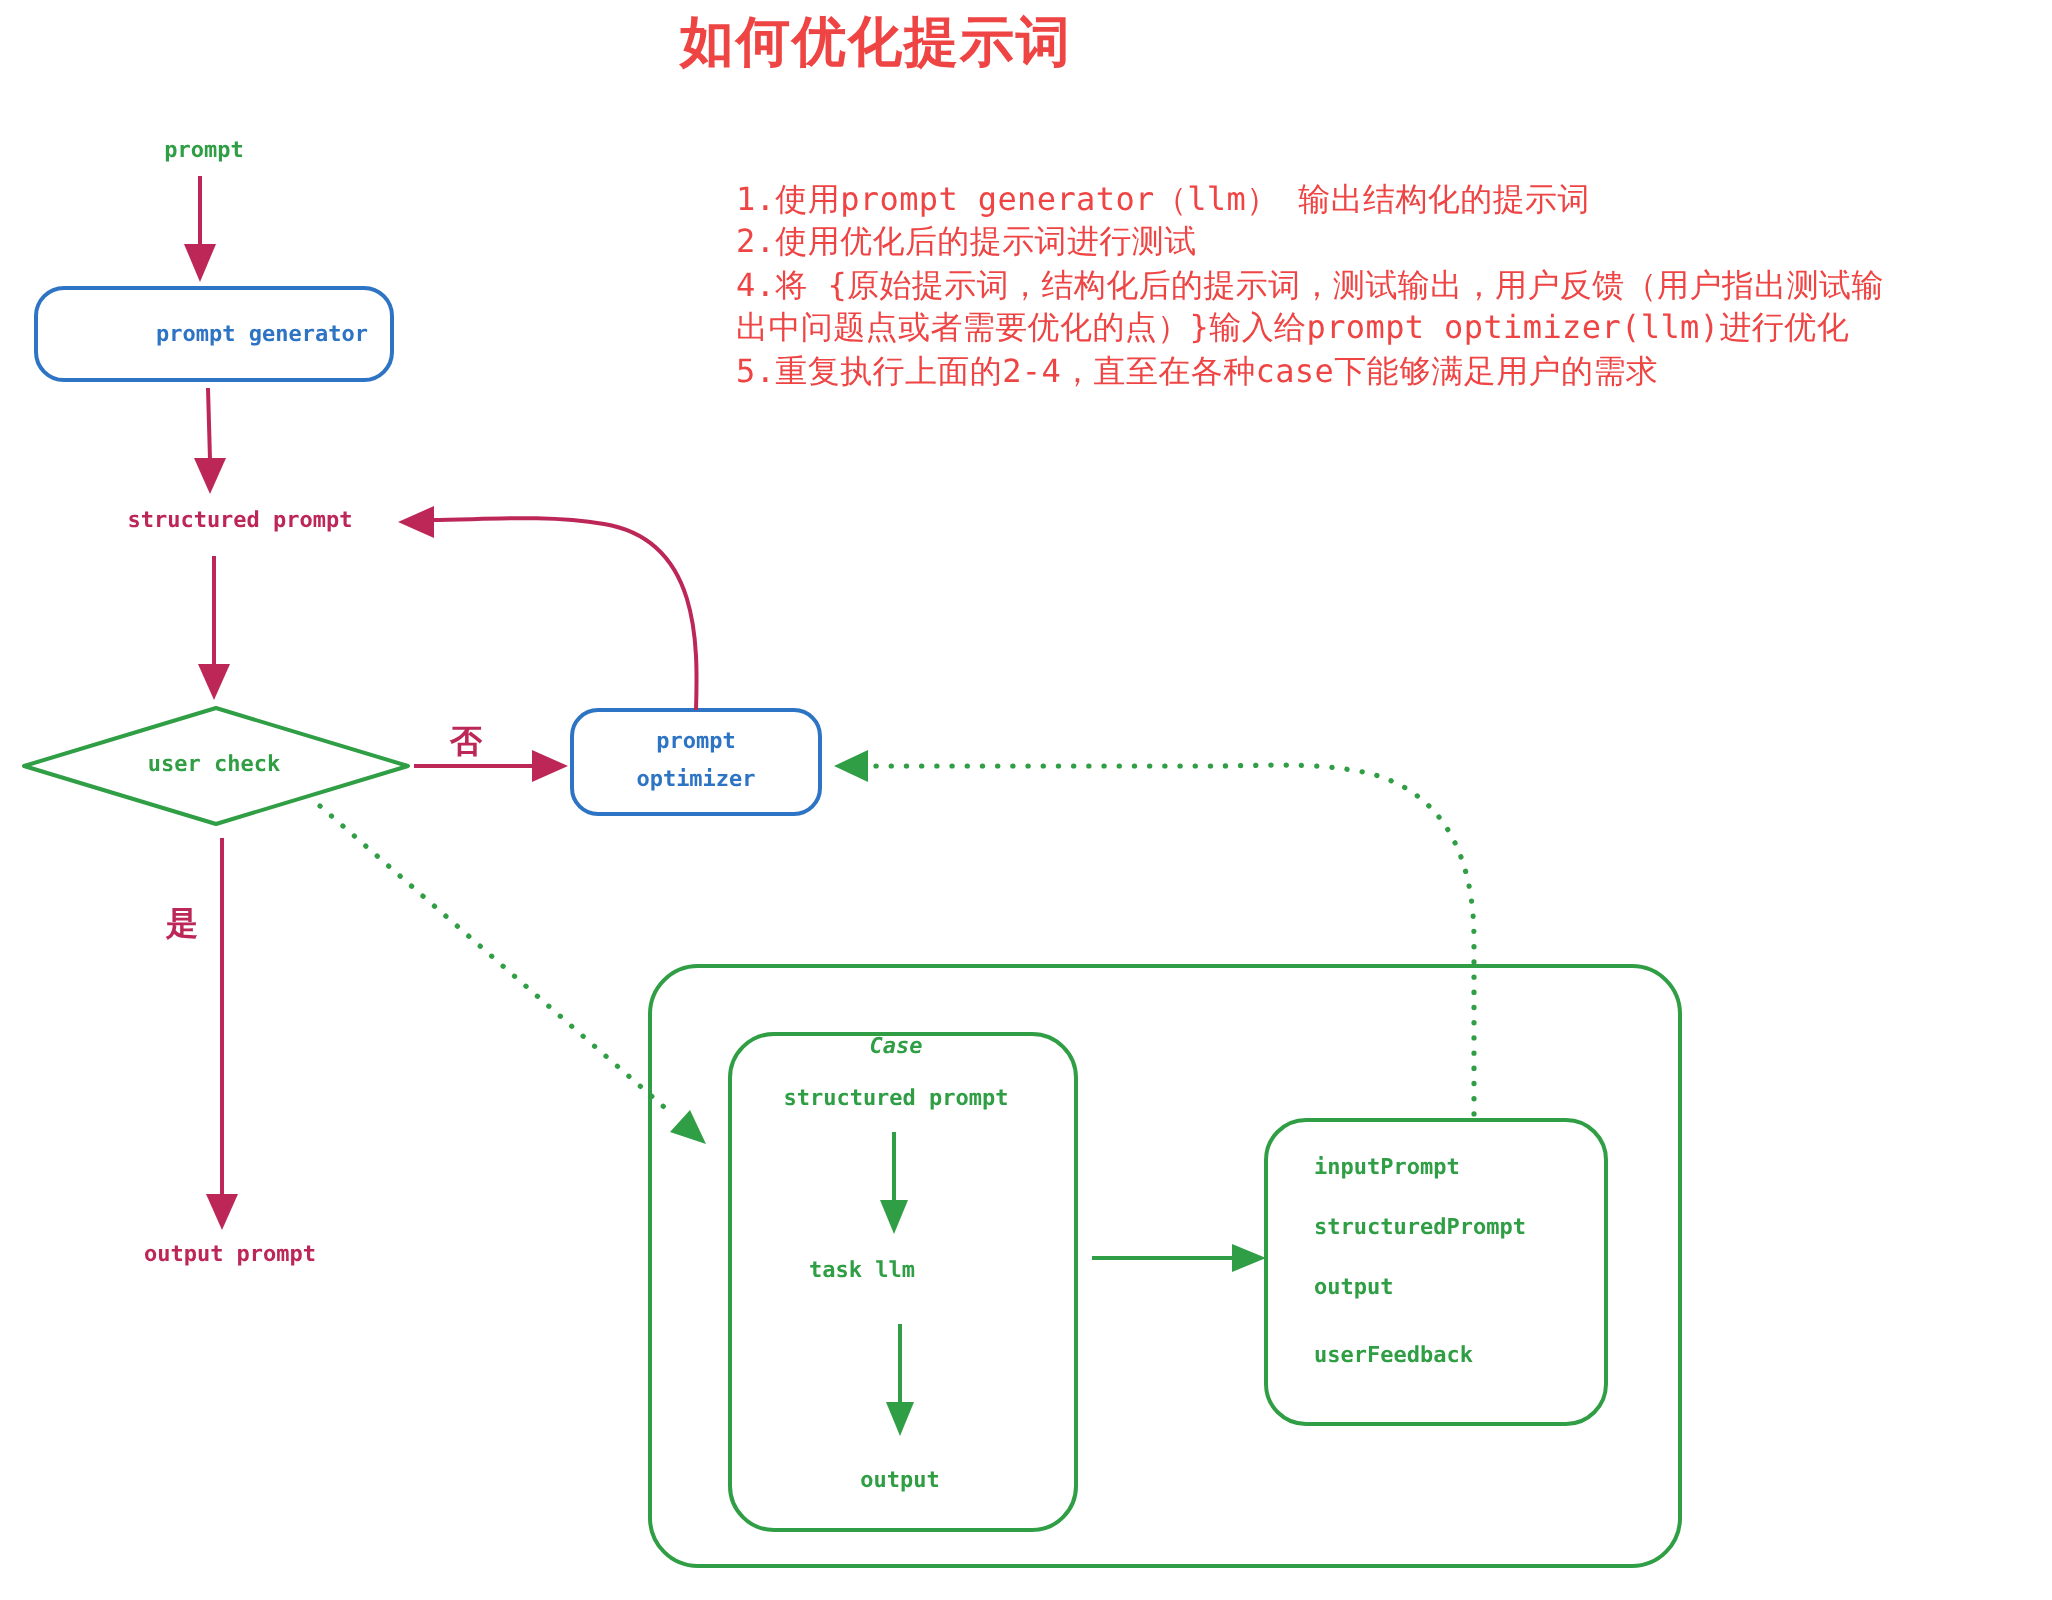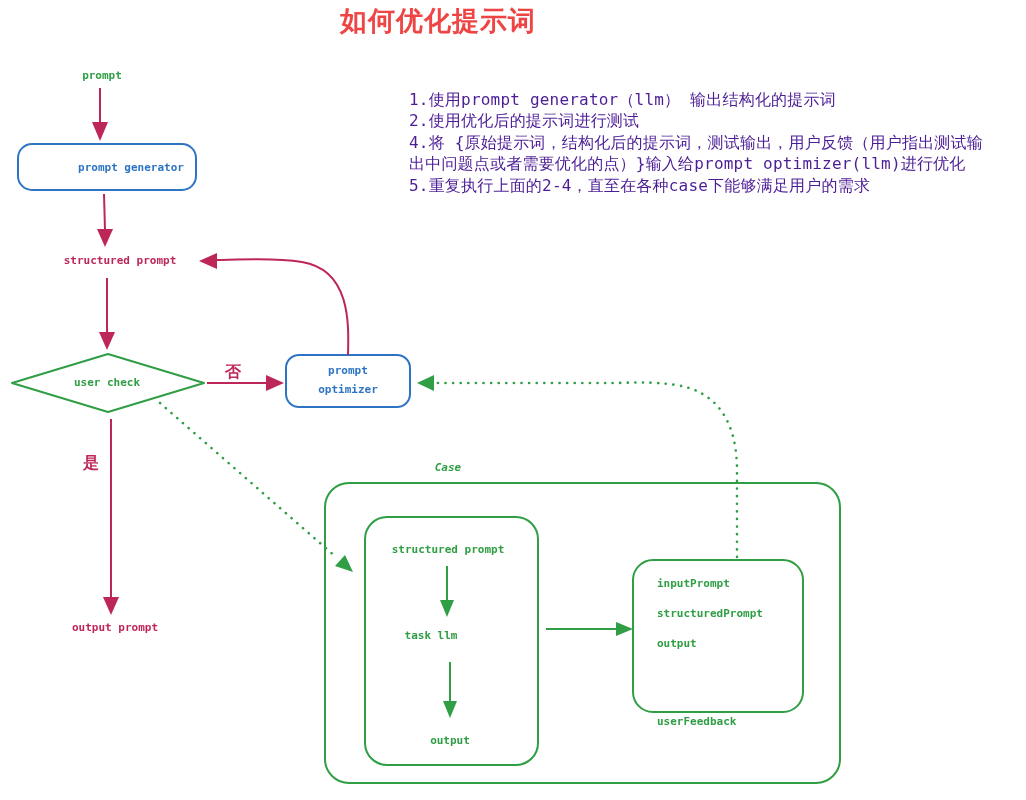--- a/index.html
+++ b/index.html
@@ -16,21 +16,21 @@
   .lbl.left{transform:none;}
   .green{color:#2f9e44;}
   .blue{color:#2e74c4;}
   .crimson{color:#bd2758;}
   .cjk{font-size:16px;font-family:"Liberation Sans", sans-serif;font-weight:600;}
   .title{
     position:absolute;left:438px;top:21px;transform:translate(-50%,-50%);
     font-family:"Liberation Sans", sans-serif;font-size:27px;font-weight:600;
     color:#ef4444;white-space:nowrap;letter-spacing:1px;
   }
-  .notes{position:absolute;left:409px;top:89px;color:#4c1d95;}
+  .notes{position:absolute;left:368px;top:89px;color:#ef4444;}
   .note-line{
     font-family:"DejaVu Sans Mono", "Liberation Sans", sans-serif;
     font-size:16px;line-height:21.4px;white-space:nowrap;letter-spacing:0.2px;
   }
   .optimizer-label{text-align:center;line-height:19px;}
   .case-title{font-style:italic;}
 </style>
 </head>
 <body>
 
@@ -98,23 +98,23 @@
   <div class="lbl crimson" style="left:120px;top:261px;">structured prompt</div>
   <div class="lbl green" style="left:107px;top:383px;">user check</div>
   <div class="lbl crimson cjk" style="left:233px;top:372px;">否</div>
   <div class="lbl crimson cjk" style="left:91px;top:463px;">是</div>
   <div class="lbl blue optimizer-label" style="left:348px;top:380px;">
     <div>prompt</div>
     <div>optimizer</div>
   </div>
   <div class="lbl crimson" style="left:115px;top:628px;">output prompt</div>
 
-  <div class="lbl green case-title" style="left:448px;top:468px;">Case</div>
+  <div class="lbl green case-title" style="left:448px;top:524px;">Case</div>
   <div class="lbl green" style="left:448px;top:550px;">structured prompt</div>
   <div class="lbl green" style="left:431px;top:636px;">task llm</div>
   <div class="lbl green" style="left:450px;top:741px;">output</div>
 
   <div class="lbl green left" style="left:657px;top:578px;">inputPrompt</div>
   <div class="lbl green left" style="left:657px;top:608px;">structuredPrompt</div>
   <div class="lbl green left" style="left:657px;top:638px;">output</div>
-  <div class="lbl green left" style="left:657px;top:672px;margin-top:44px;">userFeedback</div>
+  <div class="lbl green left" style="left:657px;top:672px;">userFeedback</div>
 
 </div>
 
 </body></html>

